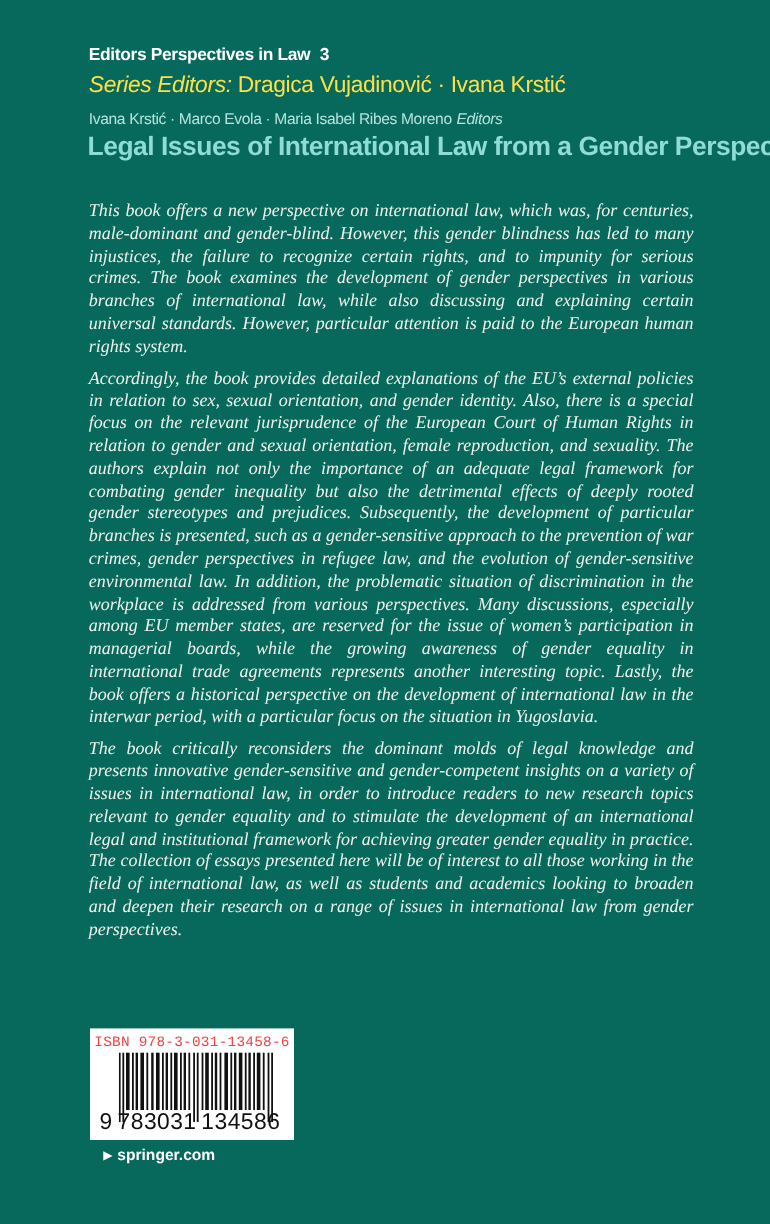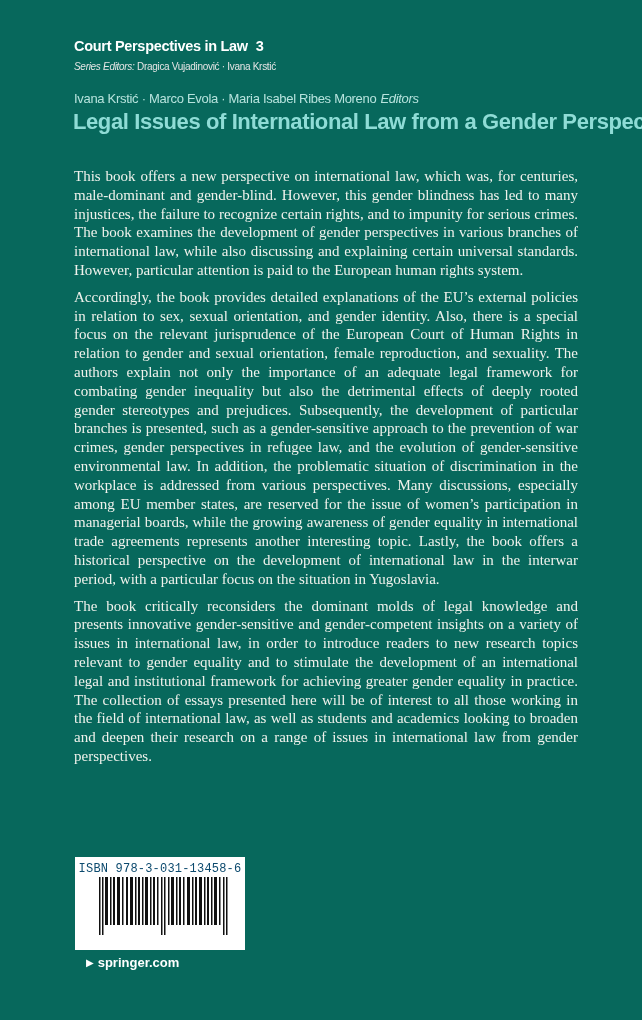--- a/index.html
+++ b/index.html
@@ -12,49 +12,49 @@
   .sans { font-family: "Liberation Sans", "DejaVu Sans", sans-serif; }
   .serif { font-family: "Liberation Serif", "DejaVu Serif", serif; }
 
   .series-title {
     position: absolute; left: 74px; top: 38px;
     font-size: 14.5px; font-weight: bold; color: #ffffff; letter-spacing: -0.3px;
   }
   .series-title .num { margin-left: 8px; }
   .series-editors {
     position: absolute; left: 74px; top: 61px;
-    font-size: 10px; color: #e5e5e5; letter-spacing: -0.3px;
+    font-size: 19px; color: #fde047; letter-spacing: -0.3px;
   }
   .series-editors i { font-style: italic; }
   .editors {
     position: absolute; left: 74px; top: 91px;
     font-size: 13px; color: #b7e3dd; letter-spacing: -0.3px;
   }
   .editors i { font-style: italic; margin-left: 4px; }
   .book-title {
     position: absolute; left: 73px; top: 109px;
     font-size: 22px; font-weight: bold; color: #8fdcd6; letter-spacing: -0.4px;
     white-space: nowrap;
   }
 
   .blurb {
     position: absolute; left: 74px; top: 167px; width: 504px;
     font-size: 15px; line-height: 18.8px; color: #f0f2ec;
     text-align: justify; hyphens: auto;
   }
-  .blurb p { margin: 0 0 8px 0; }
+  .blurb p { margin: 0 0 8px 0; font-style: italic; }
 
   .barcode-box {
     position: absolute; left: 75px; top: 857px; width: 170px; height: 93px;
     background: #ffffff;
   }
   .isbn-text {
     position: absolute; left: 0; top: 5px; width: 170px; text-align: center;
     font-family: "Liberation Mono", "DejaVu Sans Mono", monospace;
-    font-size: 12px; color: #0c4a6e; letter-spacing: 0.2px;
+    font-size: 12px; color: #ef4444; letter-spacing: 0.2px;
   }
   .bars {
     position: absolute; left: 24px; top: 20px; width: 130px; height: 58px;
   }
   .bar-digits {
     position: absolute; left: 8px; top: 68px; width: 160px;
     font-family: "Liberation Sans", "DejaVu Sans", sans-serif;
     font-size: 19px; color: #111; letter-spacing: 0.4px;
   }
   .bar-digits .lead { margin-right: 4px; }
@@ -65,21 +65,21 @@
     font-size: 13px; font-weight: bold; color: #ffffff; padding-left: 12px;
   }
   .springer .arrow { font-size: 10px; margin-right: 4px; position: relative; top: -1px; }
 </style>
 </head>
 <body>
 
 <div>
 
   <div class="series-title sans">
-    <span>Court Perspectives in Law</span><span class="num">3</span>
+    <span>Editors Perspectives in Law</span><span class="num">3</span>
   </div>
 
   <div class="series-editors sans">
     <i>Series Editors:</i>
     <span>Dragica Vujadinović · Ivana Krstić</span>
   </div>
 
   <div class="editors sans">
     <span>Ivana Krstić · Marco Evola · Maria Isabel Ribes Moreno</span><i>Editors</i>
   </div>
@@ -125,19 +125,22 @@
         <rect x="100" y="0" width="3" height="48"></rect>
           <rect x="105" y="0" width="1.5" height="48"></rect>
         <rect x="108" y="0" width="2" height="48"></rect>
           <rect x="112" y="0" width="1.5" height="48"></rect>
         <rect x="115" y="0" width="3" height="48"></rect>
           <rect x="120" y="0" width="1.5" height="48"></rect>
         <rect x="124" y="0" width="1.5" height="58"></rect>
           <rect x="127" y="0" width="1.5" height="58"></rect>
       </g>
     </svg>
+    <div class="bar-digits">
+      <span class="lead">9</span><span>783031</span><span class="g2">134586</span>
+    </div>
   </div>
 
   <div class="springer sans">
     <span class="arrow">▶</span><span>springer.com</span>
   </div>
 
 </div>
 
 </body></html>

